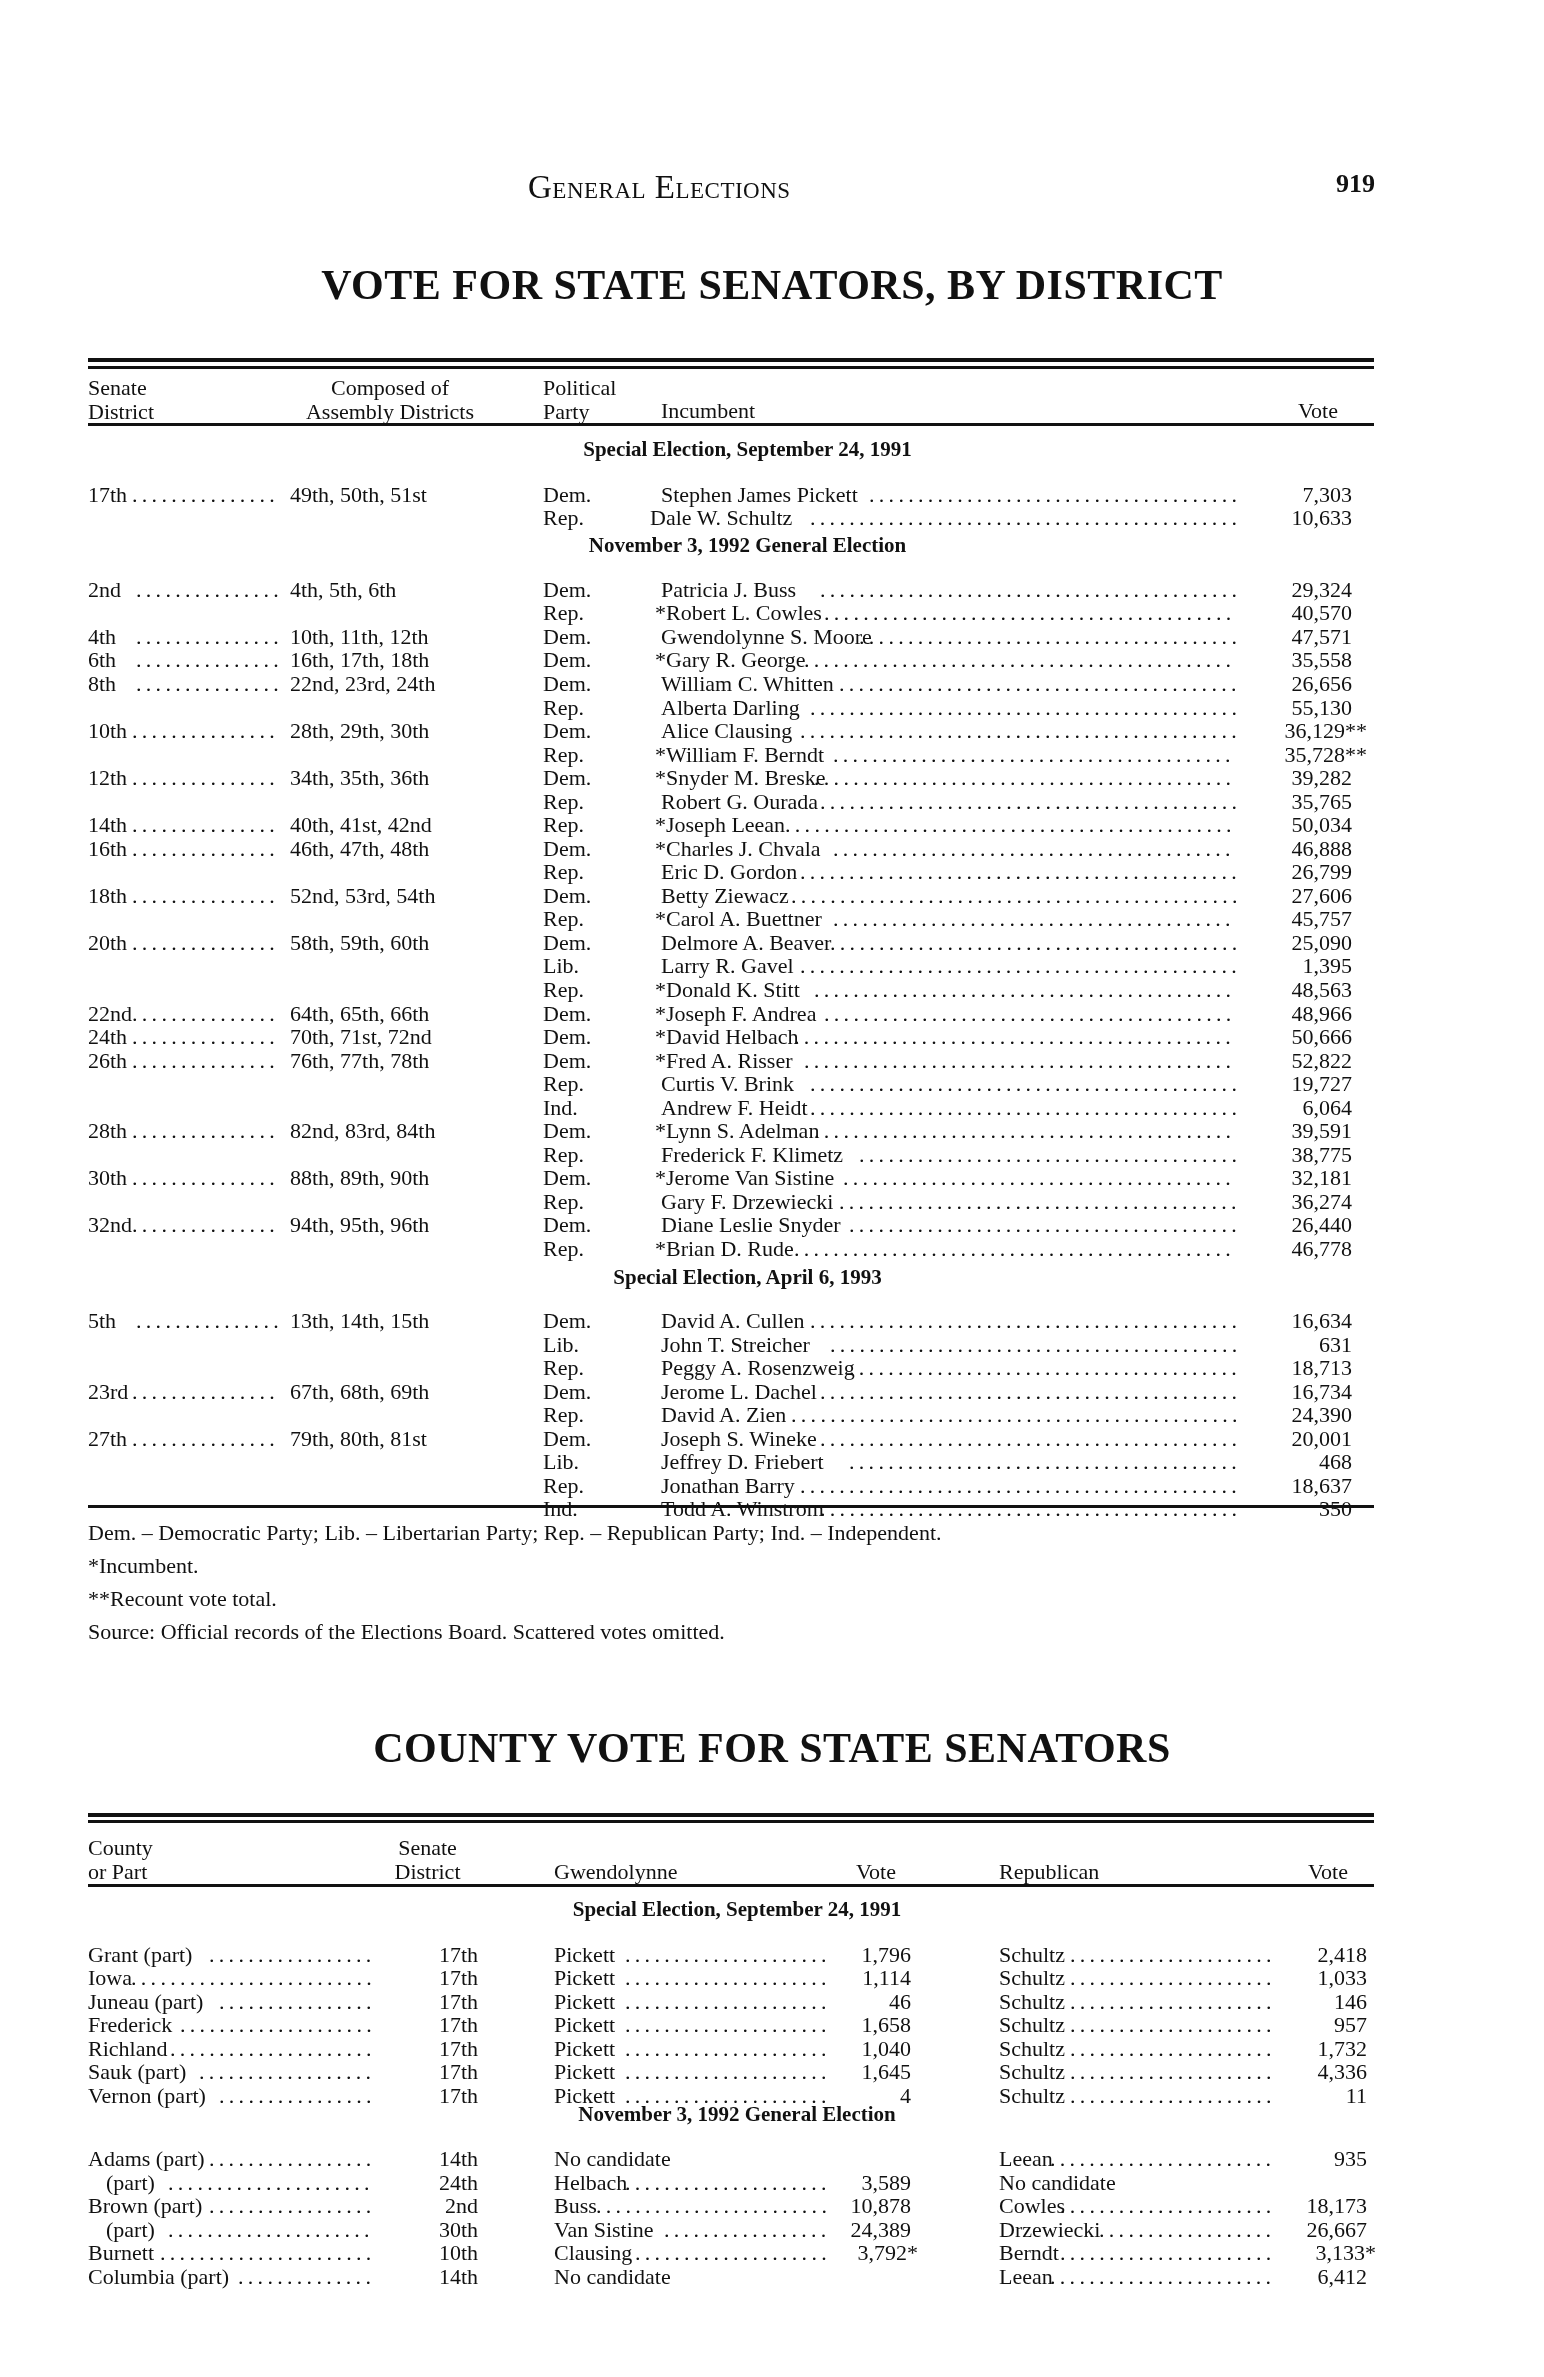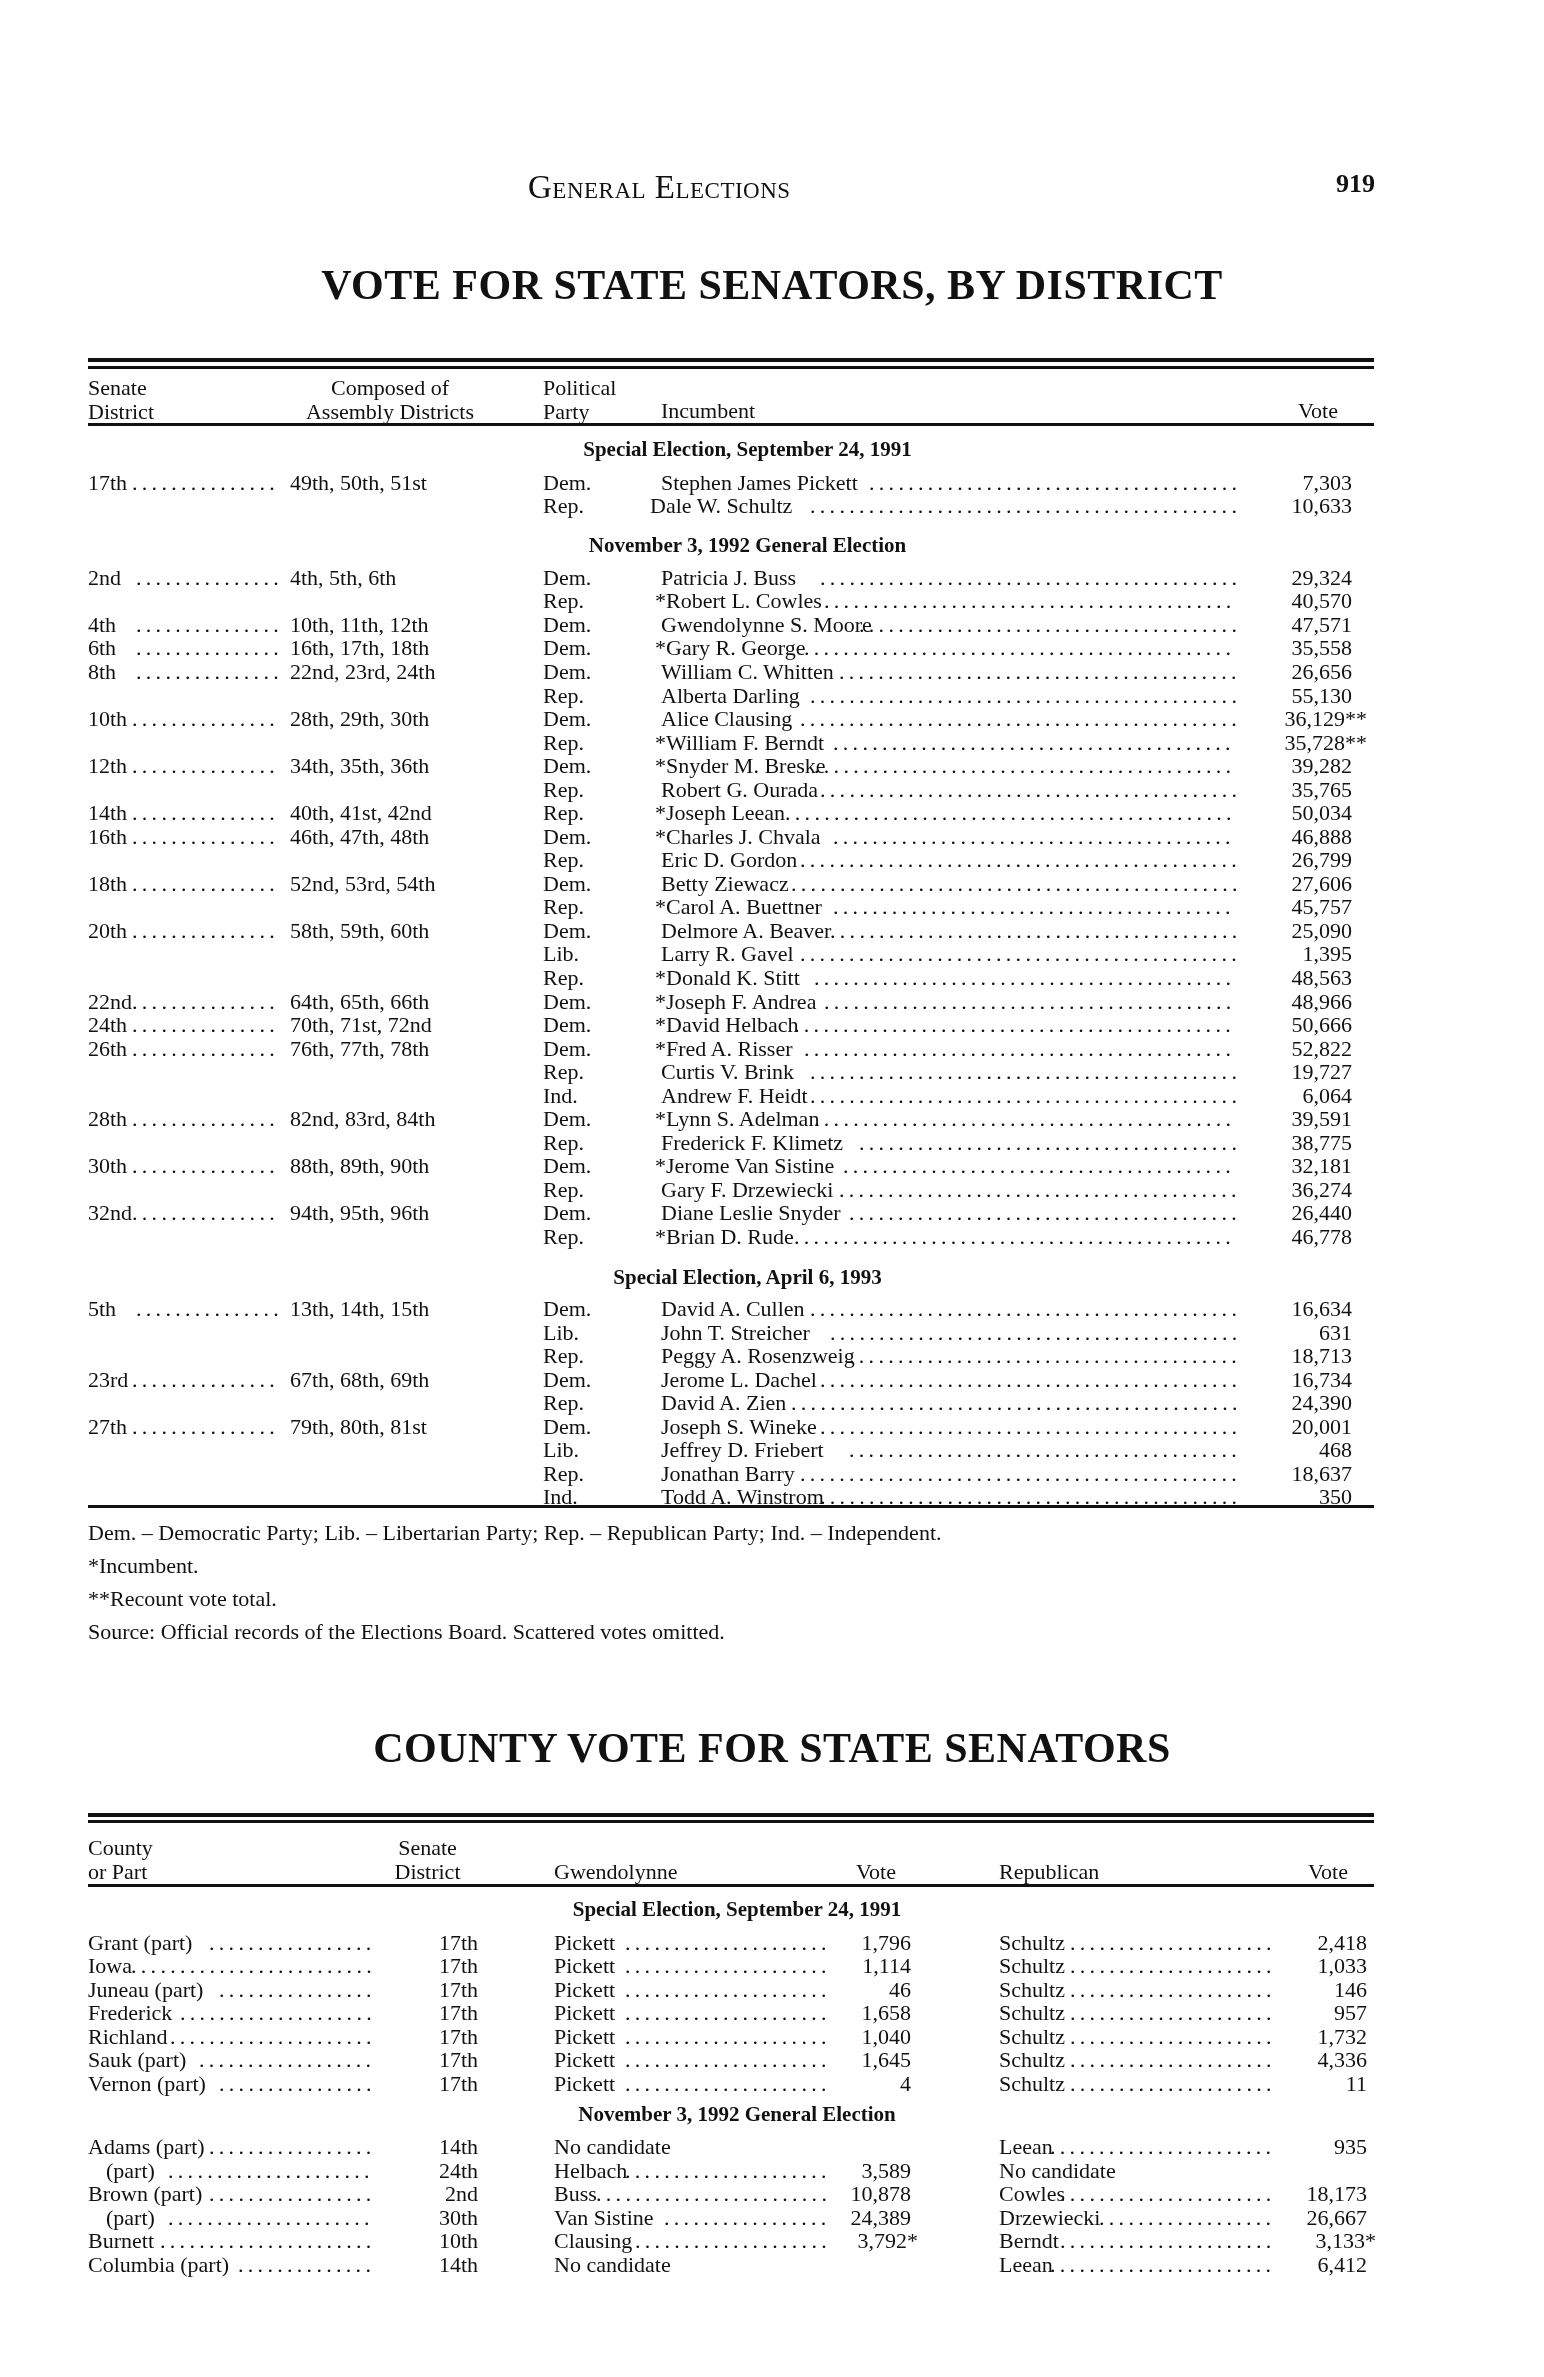--- a/index.html
+++ b/index.html
@@ -5,21 +5,21 @@
   html, body { margin:0; padding:0; background:#ffffff; }
   body { width:1544px; height:2482px; position:relative; overflow:hidden;
          font-family:"Liberation Serif","DejaVu Serif",serif; color:#111; }
   .abs { position:absolute; }
   .running-head { left:0; width:1544px; top:169px; height:43px; }
   .running-title { position:absolute; left:528px; top:0; font-size:33px; font-variant:small-caps; letter-spacing:0.5px; }
   .page-num { position:absolute; left:1336px; top:0; font-size:26px; font-weight:bold; }
   .main-title { left:0; width:1544px; text-align:center; font-weight:bold; font-size:42px; letter-spacing:0.5px; }
   .rule { position:absolute; background:#111; }
   .hdr { position:absolute; font-size:22px; line-height:24px; }
-  .row { position:absolute; left:88px; width:1286px; height:24px; font-size:22px; line-height:24px; white-space:nowrap; }
+  .row { position:absolute; left:88px; width:1286px; height:24px; font-size:22px; line-height:24px; white-space:nowrap;margin-top:12px; }
   .cell { position:absolute; top:0; }
   .dots { position:absolute; top:0; overflow:hidden; white-space:nowrap; letter-spacing:4.3px; }
   .num { text-align:right; }
   .section { position:absolute; font-weight:bold; font-size:21px; line-height:24px; text-align:center; }
   .note { position:absolute; left:88px; font-size:22px; line-height:24px; white-space:nowrap; }
 </style>
 </head>
 <body>
 
 <div class="abs running-head">

